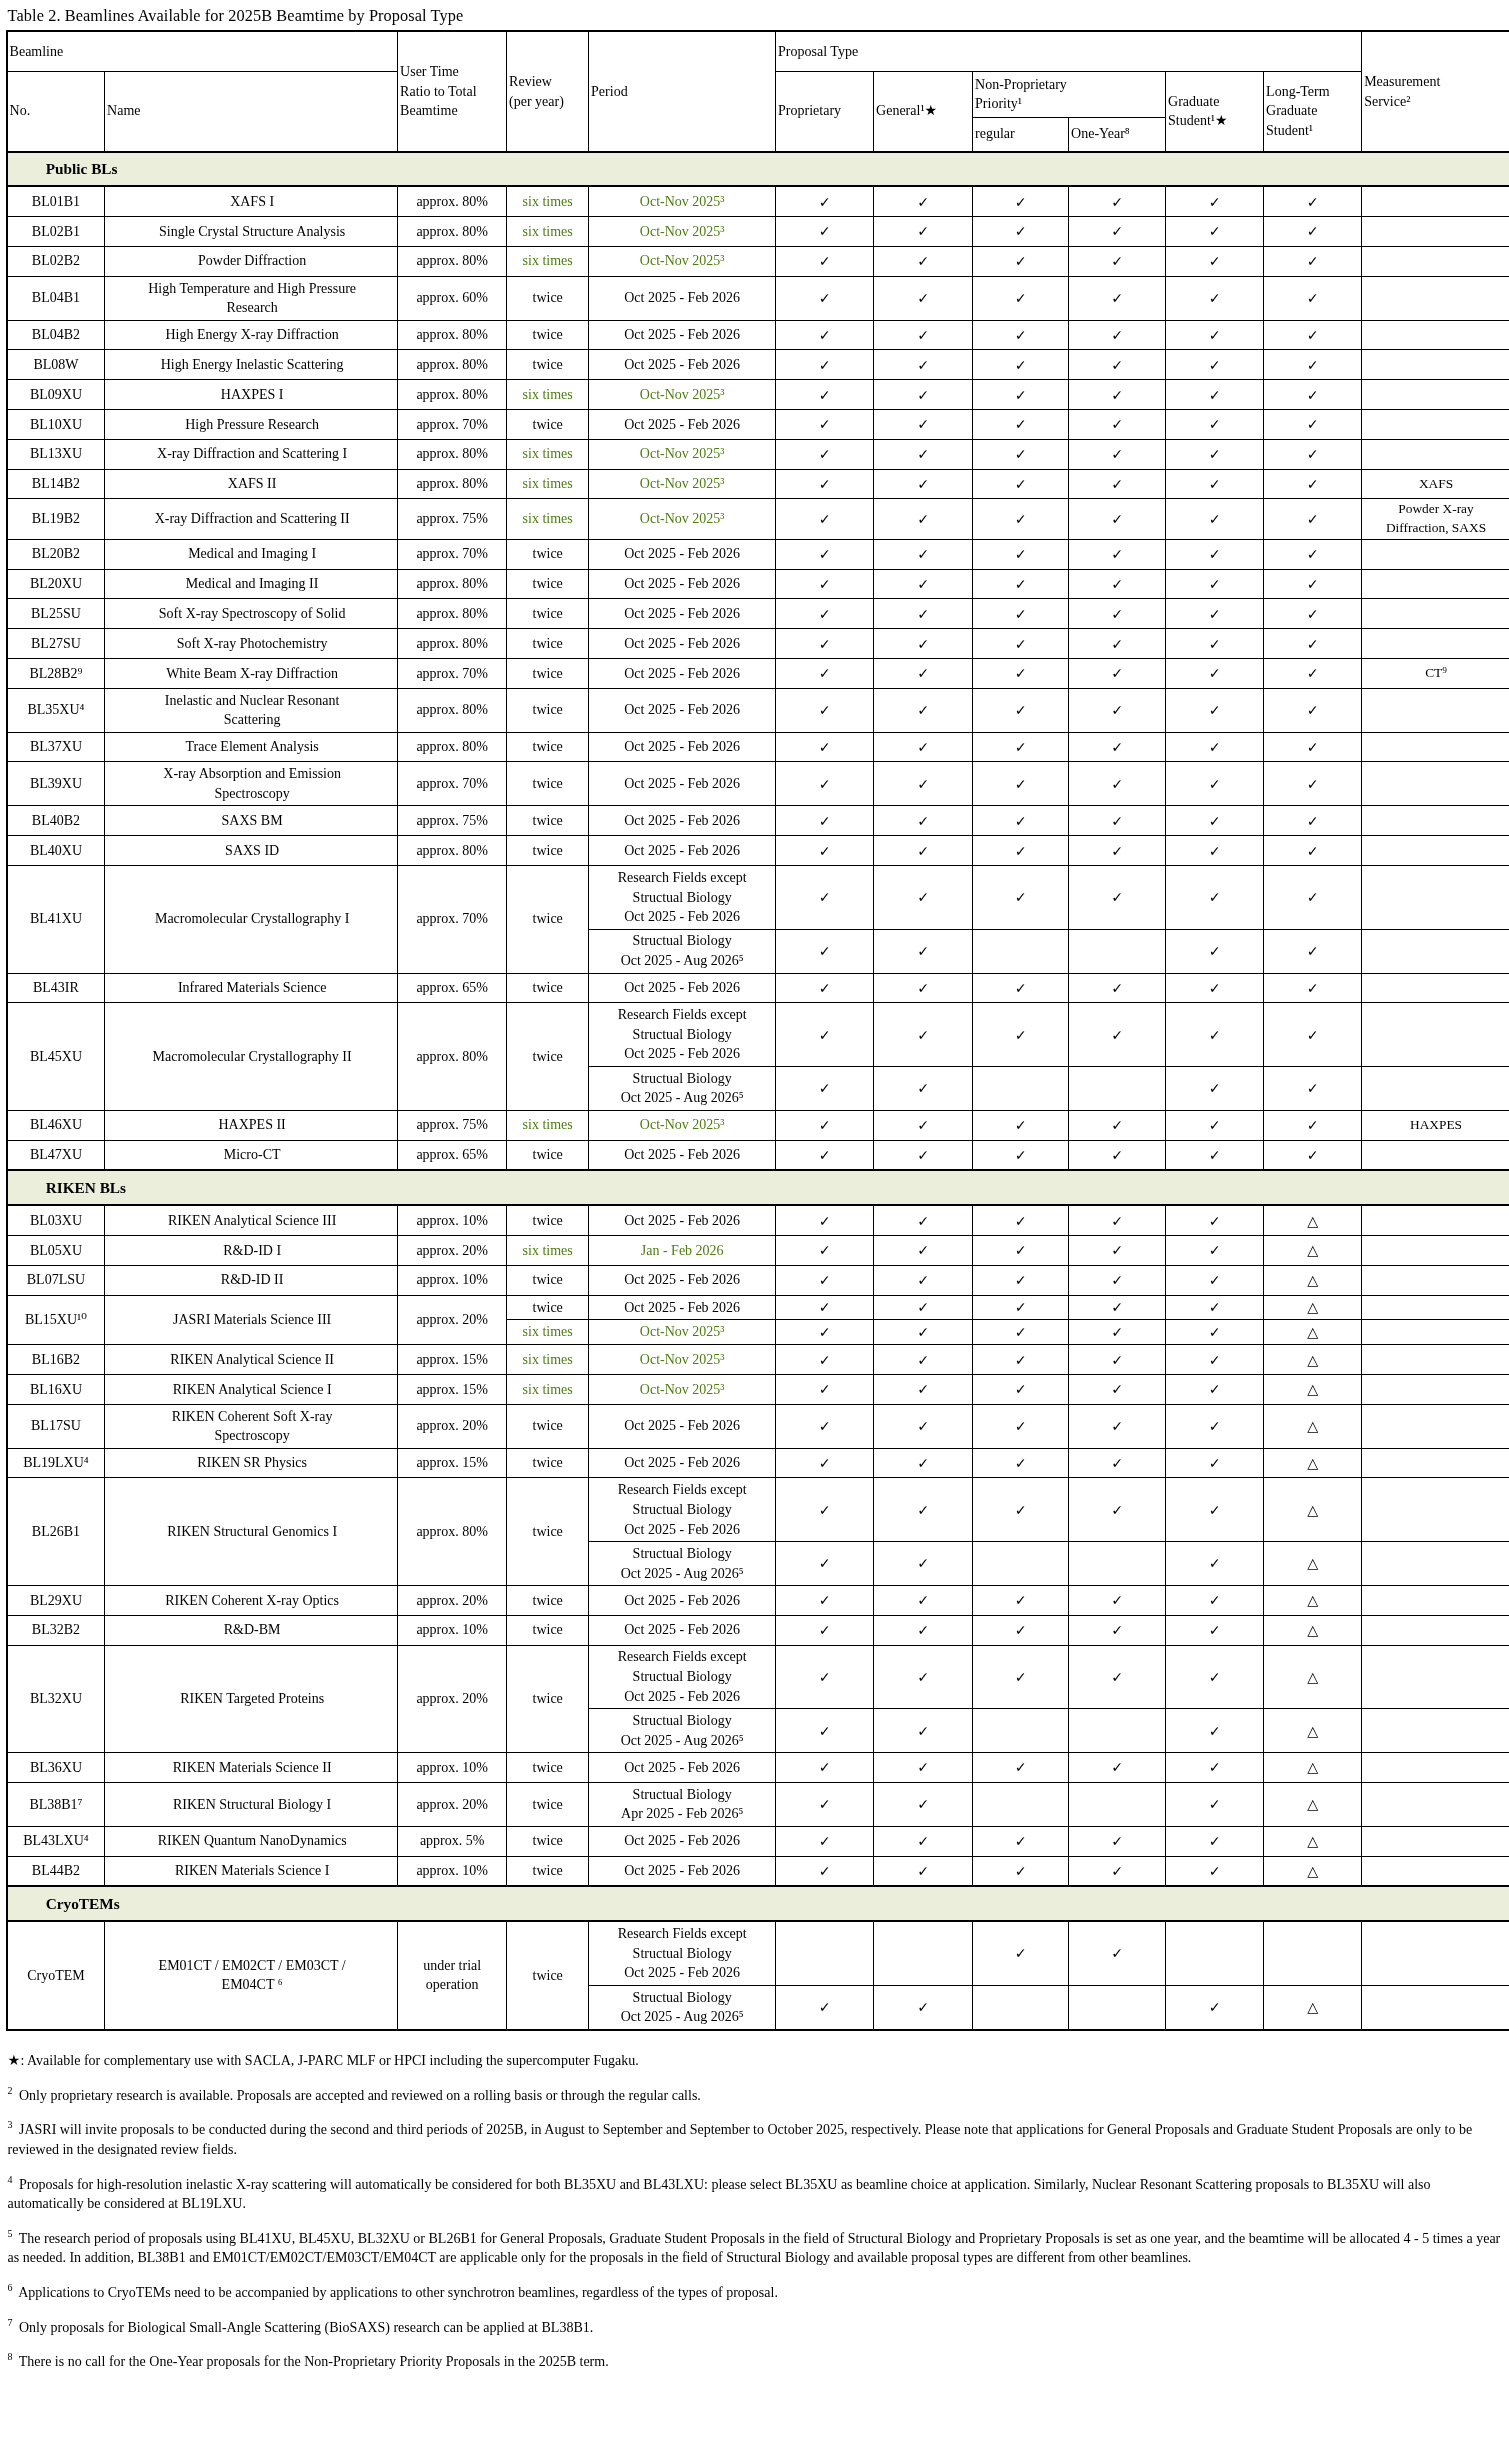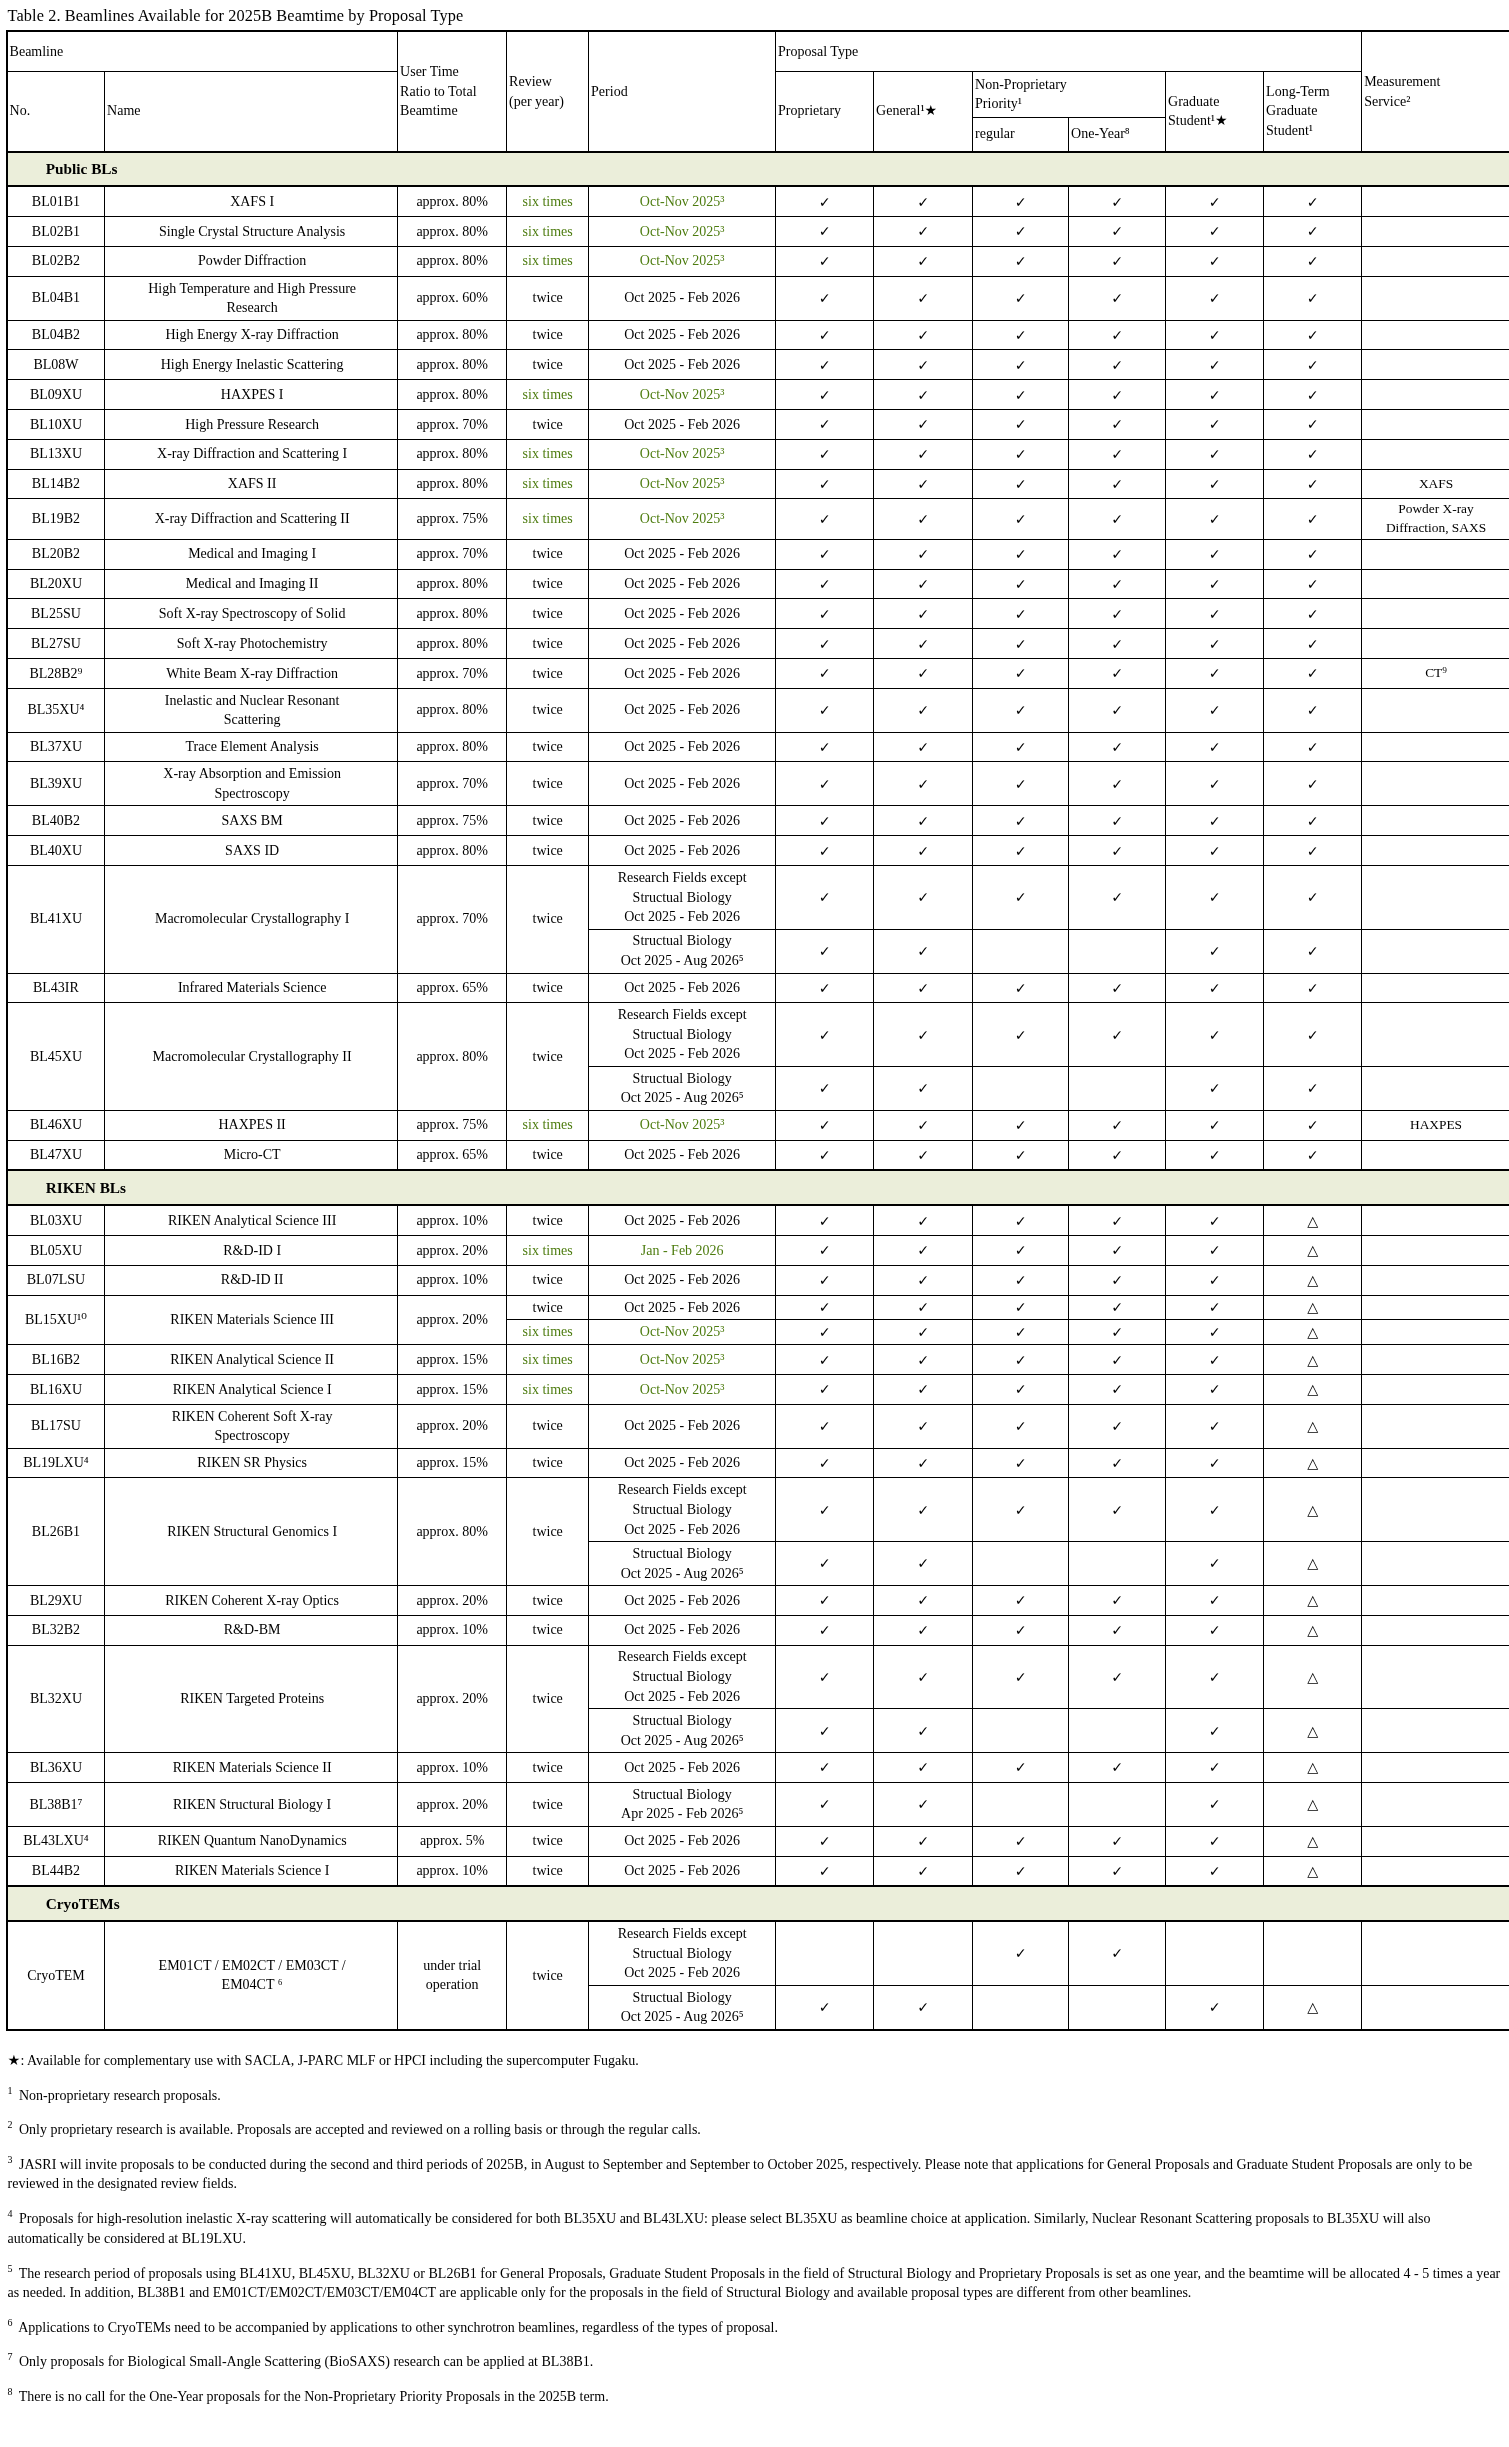--- a/index.html
+++ b/index.html
@@ -516,21 +516,21 @@
           <td class="mark">✓</td>
           <td class="mark">✓</td>
           <td class="mark">✓</td>
           <td class="mark">✓</td>
           <td class="mark">✓</td>
           <td class="mark">△</td>
           <td class="ms"></td>
         </tr>
         <tr class="subrow">
           <td class="c no" rowspan="2">BL15XU¹⁰</td>
-          <td class="name" rowspan="2">RIKEN Materials Science III</td>
+          <td class="name" rowspan="2">JASRI Materials Science III</td>
           <td class="ratio" rowspan="2">approx. 20%</td>
           <td class="review">twice</td>
           <td class="period">Oct 2025 - Feb 2026</td>
           <td class="mark">✓</td>
           <td class="mark">✓</td>
           <td class="mark">✓</td>
           <td class="mark">✓</td>
           <td class="mark">✓</td>
           <td class="mark">△</td>
           <td class="ms"></td>
@@ -772,21 +772,20 @@
           <td class="mark"></td>
           <td class="mark">✓</td>
           <td class="mark">△</td>
           <td class="ms"></td>
         </tr>
       </tbody>
   </table>
 
   <div class="footnotes" id="footnotes">
       <div class="fn"><span class="star">★</span><span>: Available for complementary use with SACLA, J-PARC MLF or HPCI including the supercomputer Fugaku.</span></div>
-      <div class="fn"><sup>1</sup><span> Non-proprietary research proposals.</span></div>
       <div class="fn"><sup>2</sup><span> Only proprietary research is available. Proposals are accepted and reviewed on a rolling basis or through the regular calls.</span></div>
       <div class="fn"><sup>3</sup><span> JASRI will invite proposals to be conducted during the second and third periods of 2025B, in August to September and September to October 2025, respectively. Please note that applications for General Proposals and Graduate Student Proposals are only to be reviewed in the designated review fields.</span></div>
       <div class="fn"><sup>4</sup><span> Proposals for high-resolution inelastic X-ray scattering will automatically be considered for both BL35XU and BL43LXU: please select BL35XU as beamline choice at application. Similarly, Nuclear Resonant Scattering proposals to BL35XU will also automatically be considered at BL19LXU.</span></div>
       <div class="fn"><sup>5</sup><span> The research period of proposals using BL41XU, BL45XU, BL32XU or BL26B1 for General Proposals,  Graduate Student Proposals in the field of Structural Biology and Proprietary Proposals is set as one year, and the beamtime will be allocated 4 - 5 times a year as needed. In addition, BL38B1 and EM01CT/EM02CT/EM03CT/EM04CT are applicable only for the proposals in the field of Structural Biology and available proposal types are different from other beamlines.</span></div>
       <div class="fn"><sup>6</sup><span> Applications to CryoTEMs need to be accompanied by applications to other synchrotron beamlines, regardless of the types of proposal.</span></div>
       <div class="fn"><sup>7</sup><span> Only proposals for Biological Small-Angle Scattering (BioSAXS) research can be applied at BL38B1.</span></div>
       <div class="fn"><sup>8</sup><span> There is no call for the One-Year proposals for the Non-Proprietary Priority Proposals in the 2025B term.</span></div>
     </div>
 </div>
 

